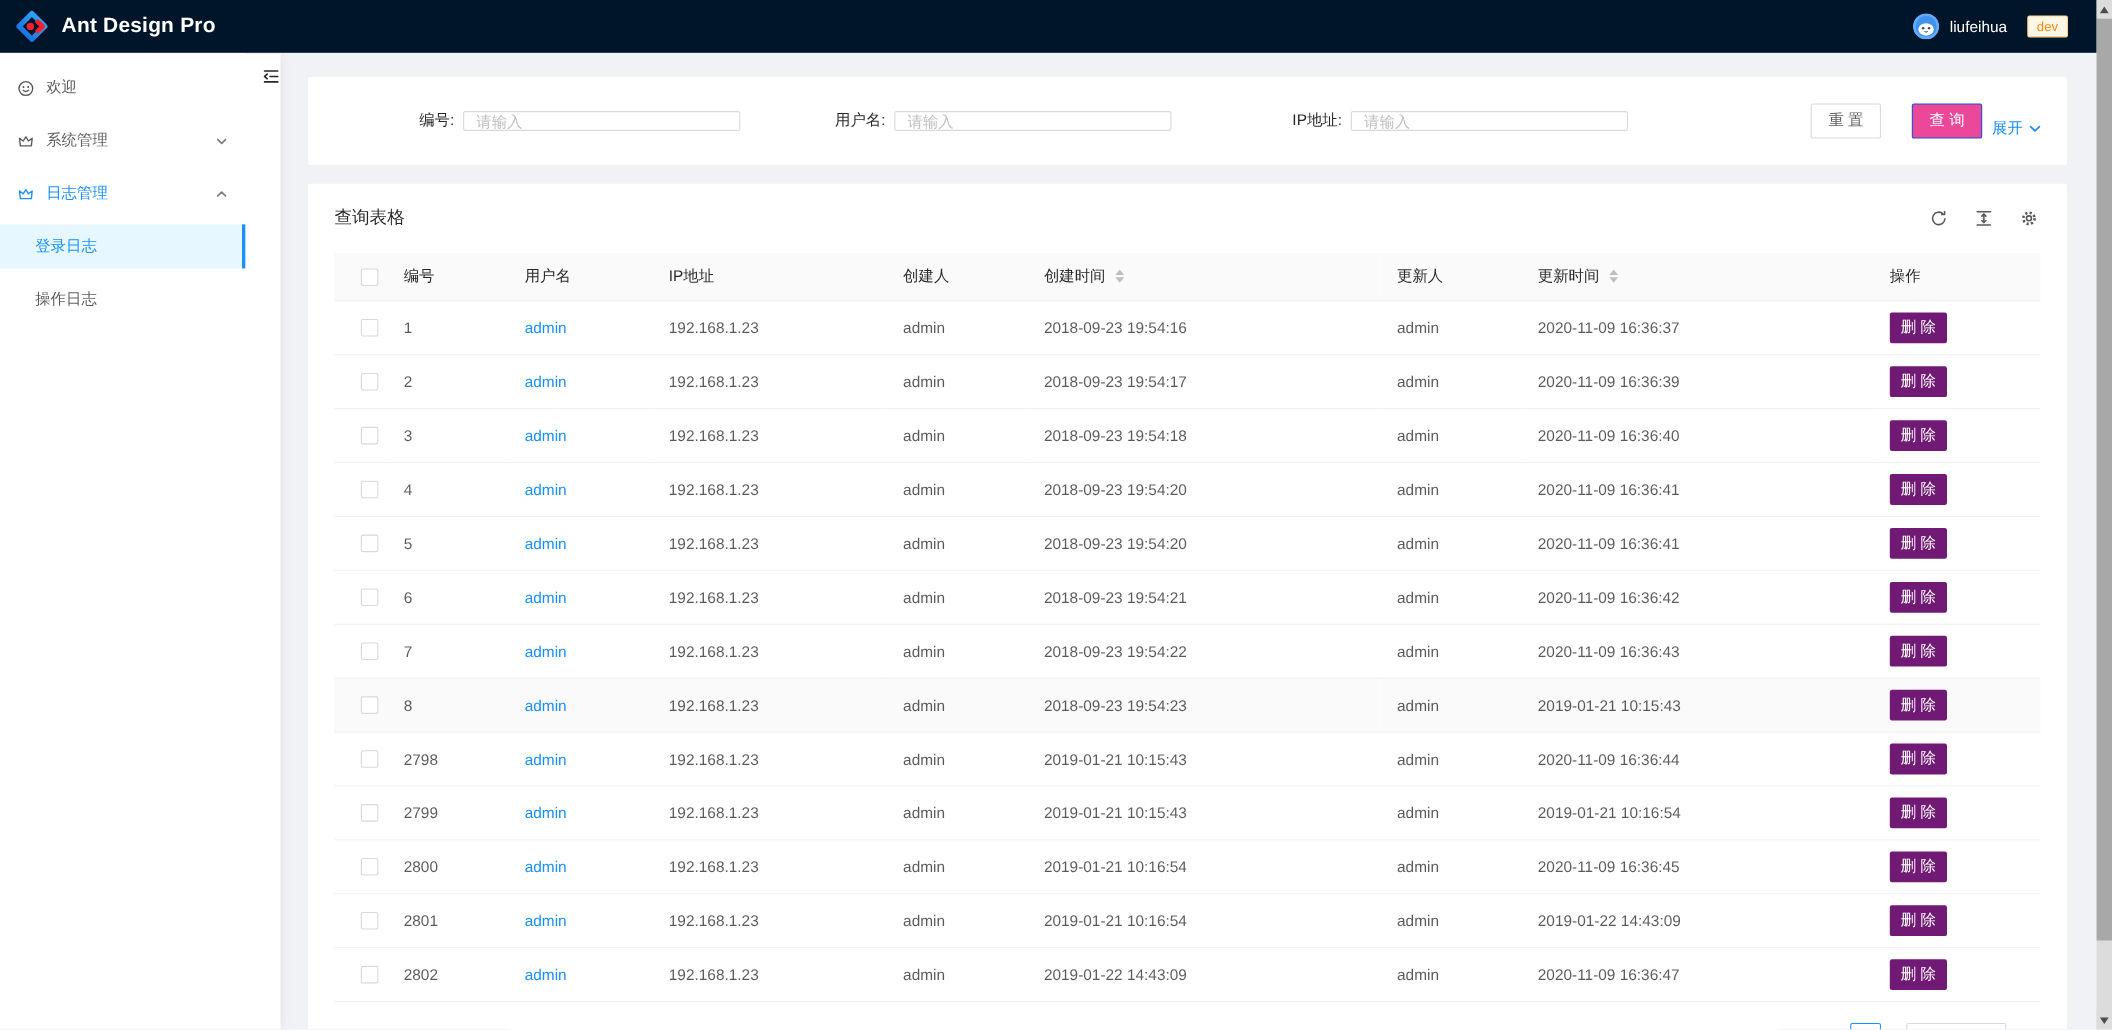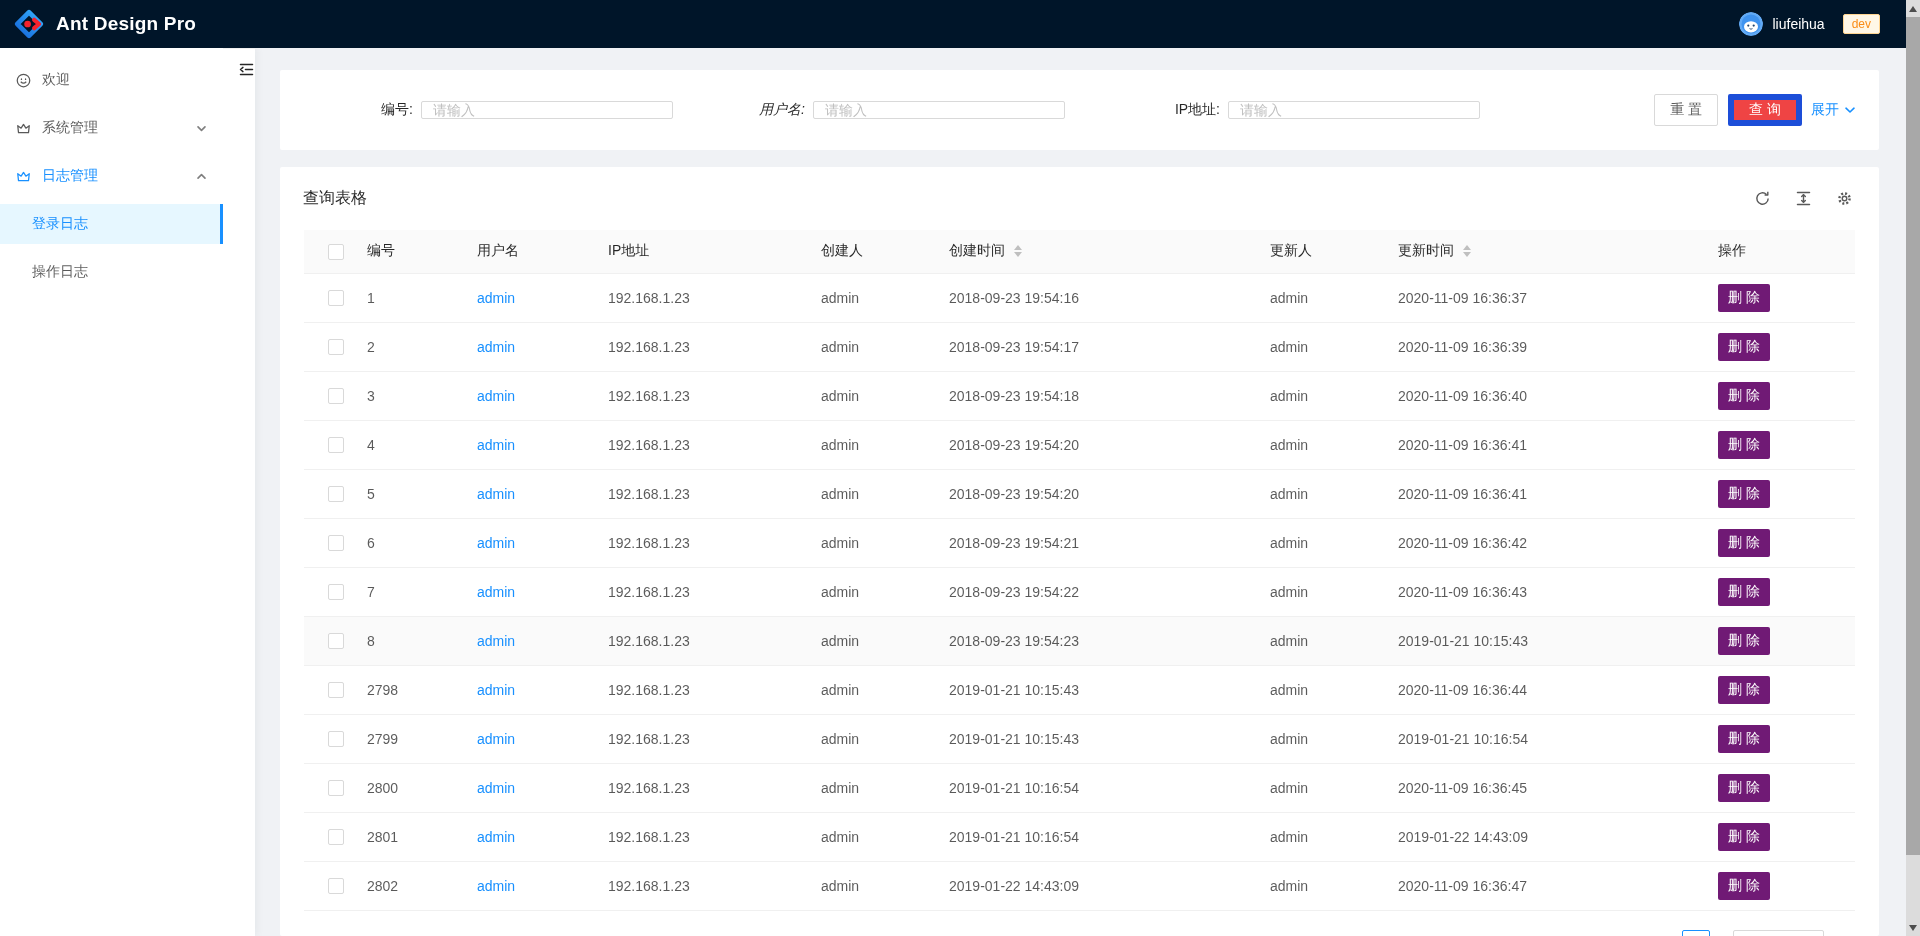--- a/index.html
+++ b/index.html
@@ -46,37 +46,37 @@
   .menu-sub-item.selected {
     background:#e6f7ff; color:#1890ff; border-right:3px solid #1890ff;
   }
   .sidebar-footer { border-top:1px solid #f0f0f0; height:45px; display:flex; align-items:center; padding-left:15px; }
   .sidebar-footer svg { color:rgba(0,0,0,.85); }
   
   .card { position:absolute; background:#fff; border-radius:2px; }
   .search-card { left:280px; top:70px; width:1599px; height:80px; }
   .form-group { position:absolute; top:50%; transform:translateY(-50%); display:flex; align-items:center; height:32px; }
   .fg-1 { left:24px; }  .fg-1 .f-label { width:117px; }
-  .fg-2 { left:424px; } .fg-2 .f-label { width:109px;font-style:italic; }
+  .fg-2 { left:424px; } .fg-2 .f-label { width:109px; }
   .fg-3 { left:831px; } .fg-3 .f-label { width:117px; }
   .f-label { text-align:right; color:rgba(0,0,0,.85); padding-right:8px; white-space:nowrap; }
   .f-input {
     width:252px; height:18px; border:1px solid #d9d9d9; border-radius:2px;
     padding:0 11px; font-size:14px; font-family:inherit; color:rgba(0,0,0,.65); outline:none;
   }
   .f-input::placeholder { color:#bfbfbf; }
-  .form-actions { position:absolute; right:23px; top:50%; transform:translateY(-50%); display:flex; align-items:center;padding-left:19px; }
+  .form-actions { position:absolute; right:23px; top:50%; transform:translateY(-50%); display:flex; align-items:flex-end;padding-left:19px; }
   .btn { height:32px; border-radius:2px; font-size:14px; font-family:inherit; cursor:pointer; }
   .btn-default { background:#fff; border:1px solid #d9d9d9; color:rgba(0,0,0,.65); padding:0 15px; }
-  .btn-primary { background:#ef4444; border:6px solid #1d4ed8; color:#fff; padding:0 15px; margin-left:10px; }
+  .btn-primary { background:#ec4899; border:1px solid #1d4ed8; color:#fff; padding:0 15px; margin-left:28px; }
   .expand-link { color:#1890ff; margin-left:9px; display:inline-flex; align-items:center; cursor:pointer; }
   .expand-link svg { margin-left:5px; }
   
   .table-card { left:280px; top:167px; width:1599px; height:769px; }
-  .toolbar { height:63px; display:flex; align-items:center; padding:0 26px 0 11px;margin-left:12px; }
+  .toolbar { height:63px; display:flex; align-items:center; padding:0 26px 0 24px; }
   .table-title { font-size:16px; color:rgba(0,0,0,.85); font-weight:500; flex:1; }
   .tool-icons { display:flex; align-items:center; }
   .tool-icon { width:17px; height:17px; margin-left:24px; color:#595959; cursor:pointer; display:inline-flex; }
   table { table-layout:fixed; width:1551px; margin:0 24px; border-collapse:collapse; }
   th, td { text-align:left; padding:0 16px; overflow:hidden; white-space:nowrap; }
   thead th {
     background:#fafafa; height:43px; color:rgba(0,0,0,.85); font-weight:500;
     border-bottom:1px solid #f0f0f0;
   }
   tbody td { height:49px; border-bottom:1px solid #f0f0f0; color:rgba(0,0,0,.65); }

